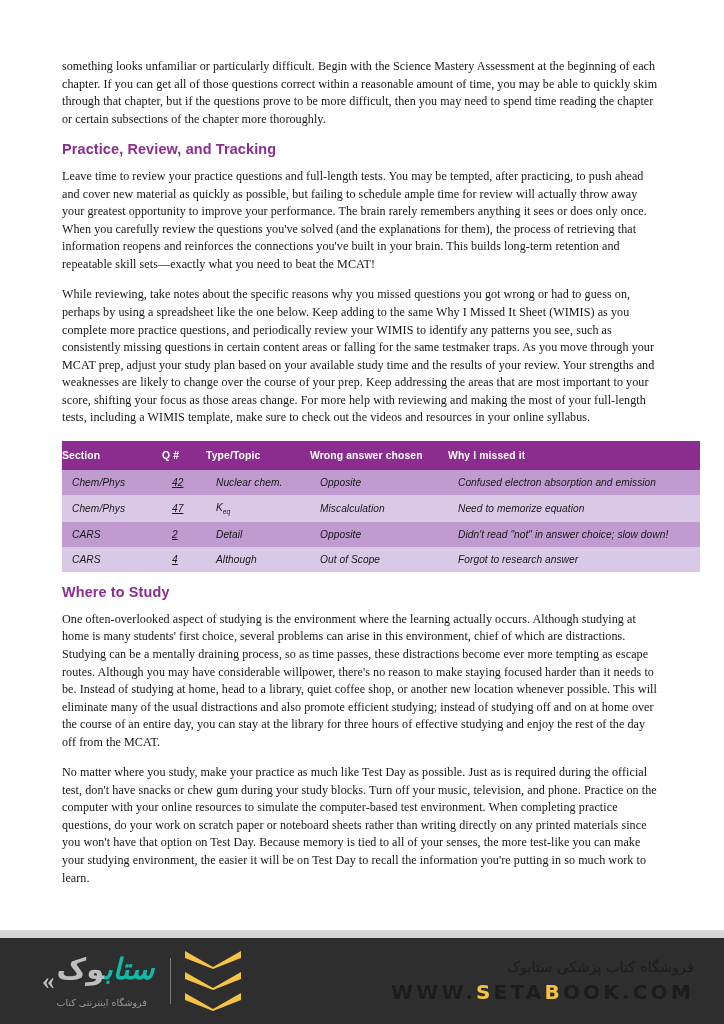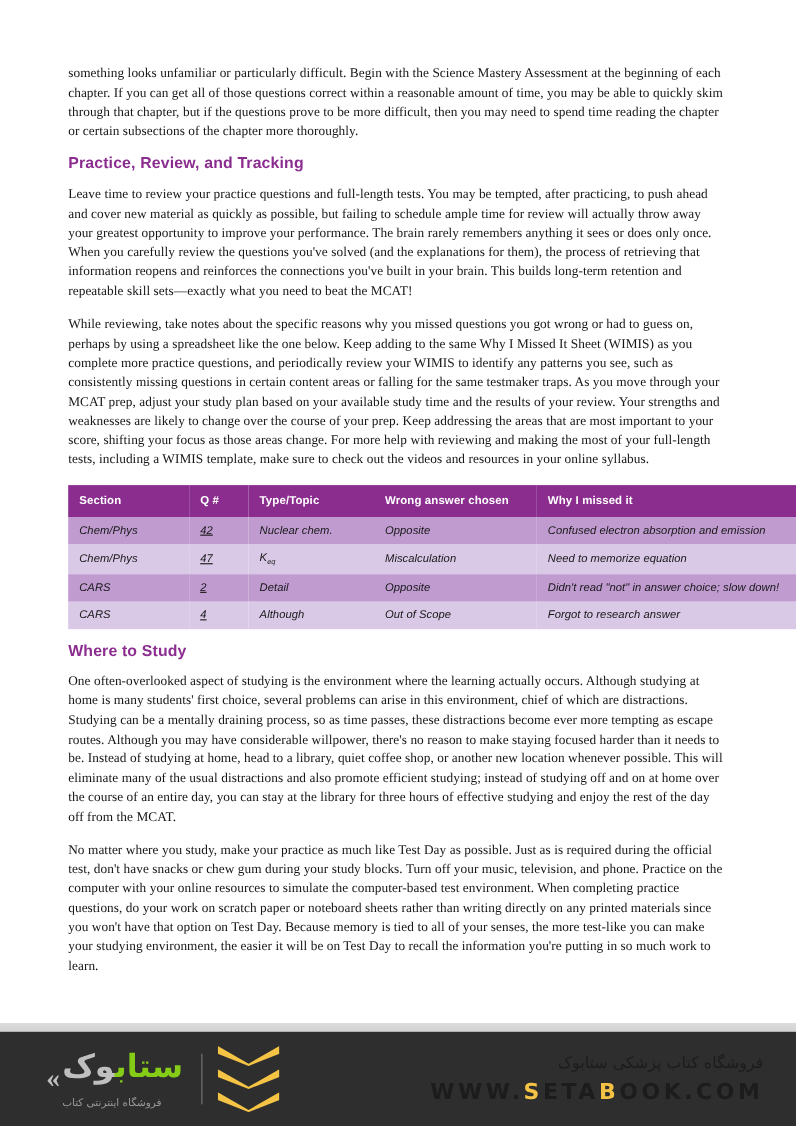--- a/index.html
+++ b/index.html
@@ -54,21 +54,21 @@
     width: 598px;
     table-layout: fixed;
     font-family: "Liberation Sans", "DejaVu Sans", sans-serif;
   }
   table.wimis th {
     background: #8B2D8F;
     color: #ffffff;
     font-size: 10.4px;
     font-weight: bold;
     text-align: left;
-    padding: 9px 8px 9px 10px;
+    padding: 9px 8px 9px 0;
     letter-spacing: 0.01em;
     border: 0;
   }
   table.wimis td {
     font-size: 10.2px;
     font-style: italic;
     color: #171717;
     padding: 7px 8px 7px 10px;
     border: 0;
     letter-spacing: 0.005em;
@@ -127,21 +127,21 @@
   }
   .logo-wordmark {
     font-family: "DejaVu Sans", sans-serif;
     font-size: 29px;
     font-weight: bold;
     line-height: 1.05;
     color: #BFBFBF;
     direction: rtl;
     white-space: nowrap;
   }
-  .logo-wordmark .gold { color: #84cc16; }
+  .logo-wordmark .gold { color: #14b8a6; font-style: italic; }
   .logo-chev {
     color: #BFBFBF;
     font-size: 25px;
     font-weight: bold;
     margin-right: 2px;
   }
   .logo-subtitle {
     font-family: "DejaVu Sans", sans-serif;
     font-size: 9.5px;
     color: #9A9A9A;

